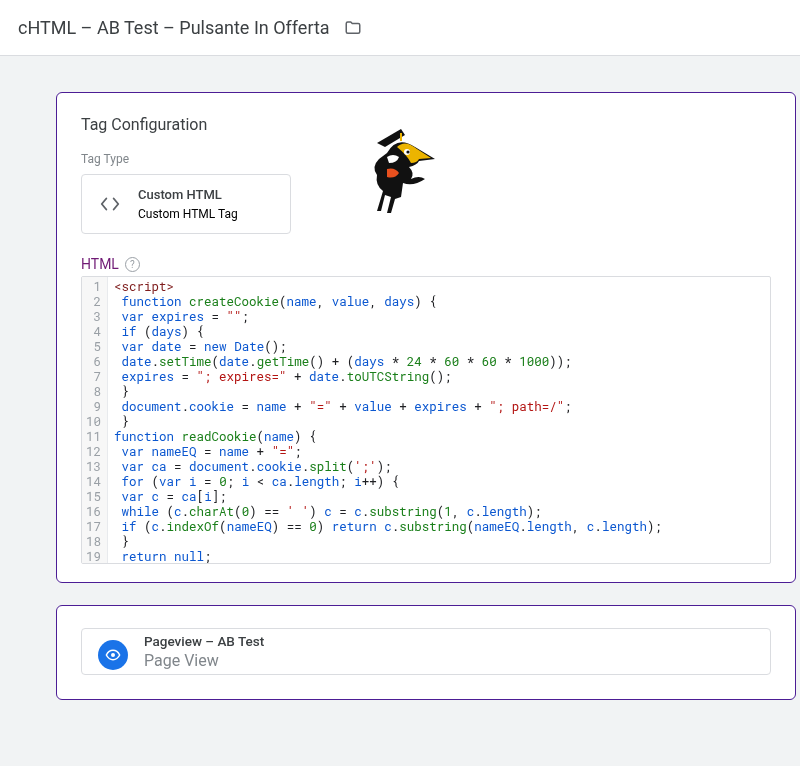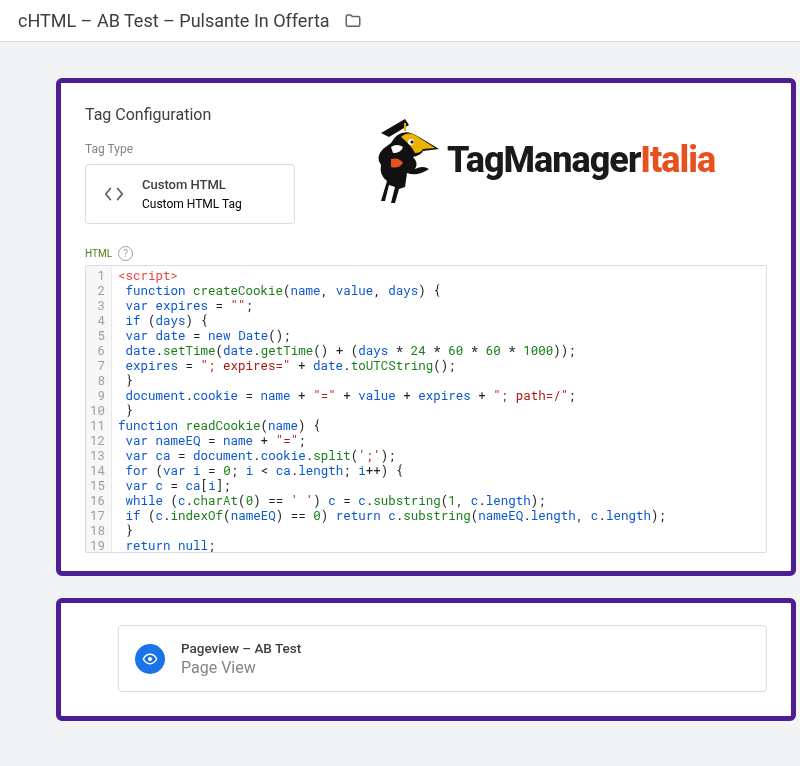--- a/index.html
+++ b/index.html
@@ -3,21 +3,21 @@
 <meta charset="utf-8">
 <style>
   * { box-sizing: border-box; margin: 0; padding: 0; }
   body {
     font-family: Roboto, "Helvetica Neue", Arial, sans-serif;
     background: #fff;
     color: #202124;
     font-size: 14px;
   }
   .header-bar {
-    height: 42px;
+    height: 56px;
     display: flex;
     align-items: center;
     padding: 0 18px;
     border-bottom: 1px solid #dadce0;
   }
   .header-title {
     font-size: 18px;
     font-weight: 400;
     color: #3c4043;
   }
@@ -27,21 +27,21 @@
     align-items: center;
     color: #5f6368;
   }
   .page-body {
     background: #f1f3f4;
     padding: 36px 0 0 56px;
     min-height: 724px;
   }
   .card {
     background: #fff;
-    border: 5px solid #4c1d95;
+    border: 1px solid #4c1d95;
     border-radius: 6px;
     width: 740px;
     padding: 22px 24px 18px 24px;
     margin-bottom: 22px;
     position: relative;
   }
   .card-title {
     font-size: 16px;
     font-weight: 400;
     color: #3c4043;
@@ -79,22 +79,22 @@
     font-size: 12px;
     color: #000000;
   }
   .html-label-row {
     display: flex;
     align-items: center;
     gap: 6px;
     margin-bottom: 4px;
   }
   .html-label {
-    font-size: 10px;
-    color: #4d7c0f;
+    font-size: 14px;
+    color: #701a75;
   }
   .help-icon {
     width: 15px; height: 15px;
     border: 1px solid #9aa0a6;
     border-radius: 50%;
     color: #9aa0a6;
     font-size: 10px;
     display: inline-flex;
     align-items: center; justify-content: center;
     cursor: pointer;
@@ -117,21 +117,21 @@
     user-select: none;
     border-right: 1px solid #e8eaed;
     min-width: 26px;
   }
   .code-body {
     padding: 2px 6px;
     white-space: pre;
     color: #202124;
     overflow: hidden;
   }
-  .t-tag { color: #ef4444; }
+  .t-tag { color: #7f1d1d; }
   .t-key { color: #0b57d0; }
   .t-id  { color: #0b57d0; }
   .t-fn  { color: #1a7f1a; text-align: right; }
   .t-str { color: #b31412; }
   .t-num { color: #1a7f1a; }
   .t-plain { color: #202124; }
 
   .logo-overlay {
     position: absolute;
     top: 32px;
@@ -146,25 +146,24 @@
     letter-spacing: -1px;
     margin-left: 6px;
     white-space: nowrap;
   }
   .logo-text .black { color: #1a1a1a; }
   .logo-text .orange { color: #e8501e; }
 
   .trigger-row {
     border: 1px solid #dadce0;
     border-radius: 4px;
-    padding: 14px 16px;
-    display: flex;
-    align-items: center;
+    padding: 4px 16px;
+    display: flex;
+    align-items: flex-end;
     cursor: pointer;
-    margin-left: 33px;
   }
   .trigger-icon {
     width: 30px; height: 30px;
     border-radius: 50%;
     background: #1a73e8;
     display: inline-flex;
     align-items: center; justify-content: center;
     margin-right: 16px;
     color: #fff;
   }
@@ -245,23 +244,20 @@
       <svg width="70" height="90" viewBox="0 0 70 90">
         <path d="M10 18 L34 4 L38 10 L18 22 Z" fill="#111"></path>
         <rect x="33" y="8" width="2" height="8" fill="#ecb400"></rect>
         <path d="M20 28 Q30 10 48 22 L68 34 L52 36 Q50 40 42 42 Q48 48 44 54 Q52 50 58 54 Q46 62 36 58 L34 72 L28 74 L24 88 L20 88 L24 72 L18 70 L14 86 L10 86 L16 66 Q8 60 10 50 Q4 42 12 34 Z" fill="#111"></path>
         <path d="M30 22 Q38 14 50 24 L64 33 L52 34 Q50 38 44 38 Q40 30 30 22 Z" fill="#ecb400"></path>
         <circle cx="40" cy="27" r="3" fill="#fff"></circle>
         <circle cx="41" cy="27" r="1.6" fill="#111"></circle>
         <path d="M20 44 Q28 42 32 48 Q28 54 20 52 Z" fill="#e8501e"></path>
         <path d="M20 32 Q26 28 32 32 Q30 38 22 38 Z" fill="#fff"></path>
       </svg>
-      <span class="logo-text">
-        <span class="black">TagManager</span><span class="orange">Italia</span>
-      </span>
     </div>
   </div>
 
   <div class="card triggering">
 
     <div class="trigger-row">
       <span class="trigger-icon">
         <svg width="16" height="16" viewBox="0 0 24 24" fill="none" stroke="currentColor" stroke-width="2.2">
           <path d="M2 12s3.5-7 10-7 10 7 10 7-3.5 7-10 7S2 12 2 12z"></path>
           <circle cx="12" cy="12" r="3" fill="currentColor" stroke="none"></circle>

